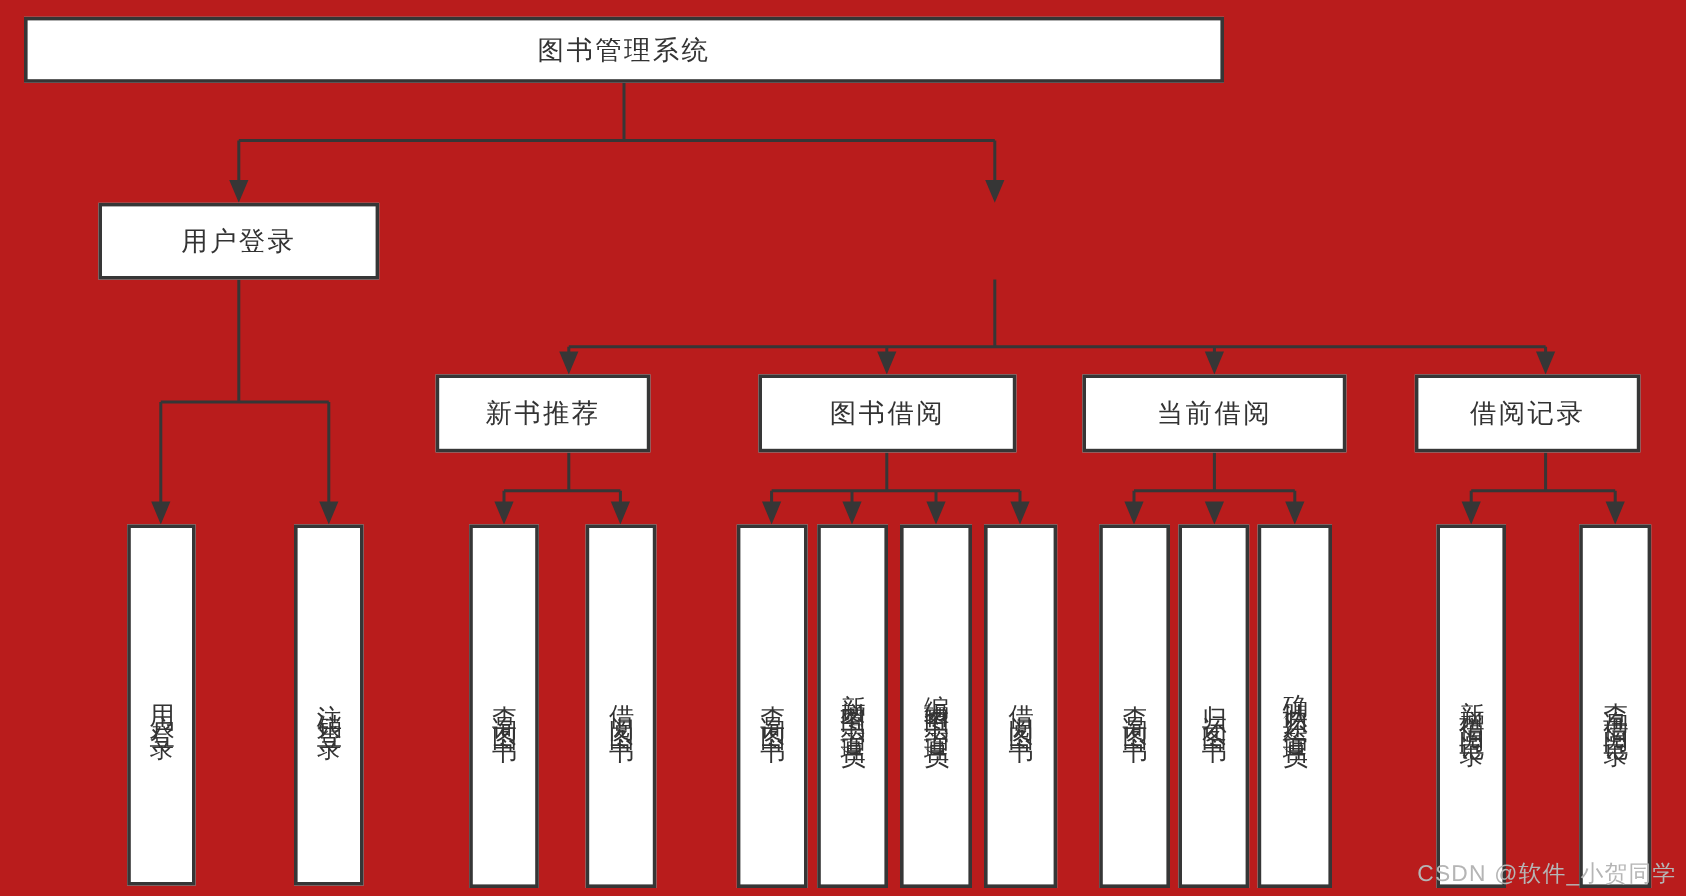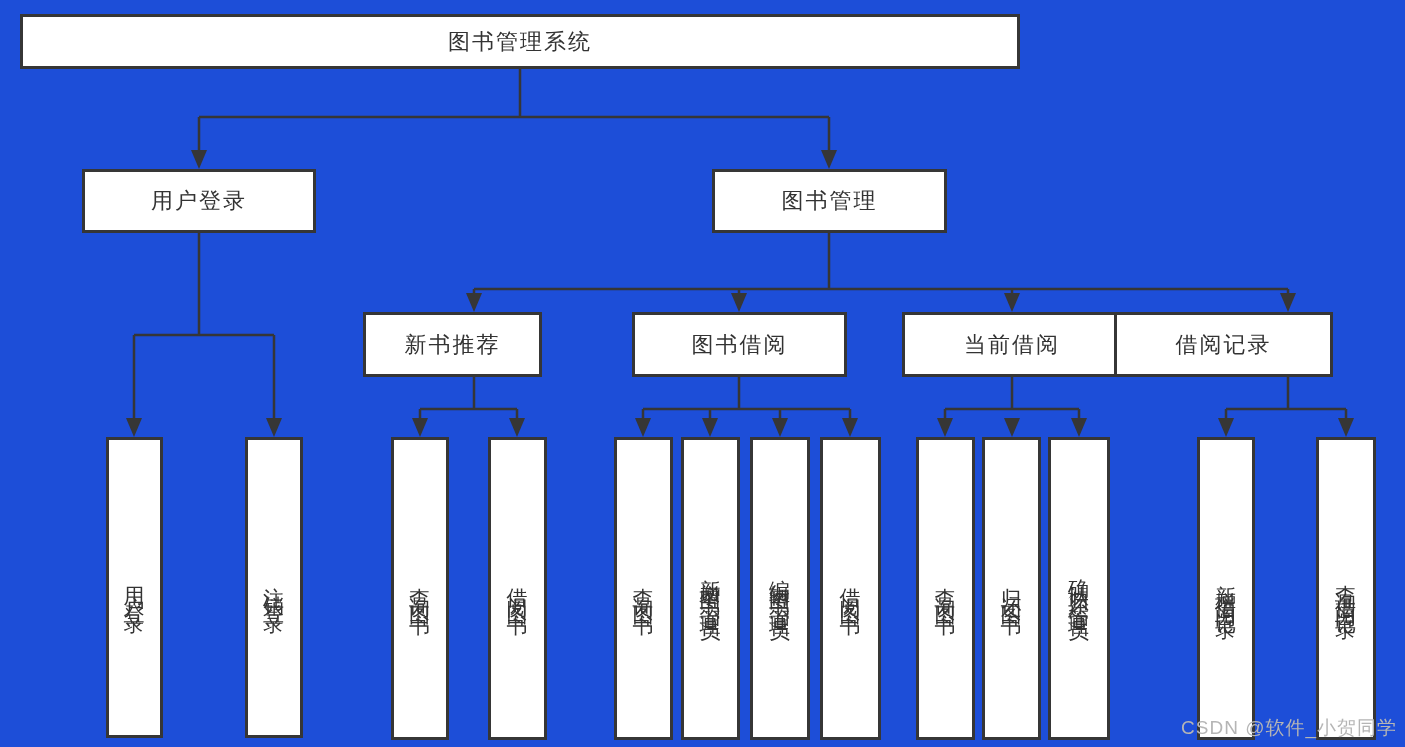--- a/index.html
+++ b/index.html
@@ -5,21 +5,21 @@
   :root{
     --line:#363636;
     --text:#333333;
     --wm:#b5b5b5;
   }
   html,body{margin:0;padding:0;background:#ffffff;}
   body{font-family:"Liberation Sans","DejaVu Sans",sans-serif;}
   .canvas{
     position:relative;
     width:1405px;height:747px;
-    background:#1d4ed8;
+    background:#b91c1c;
     overflow:hidden;
   }
   .connectors{
     position:absolute;left:0;top:0;z-index:1;
   }
   .hnode{
     position:absolute;z-index:2;
     box-sizing:border-box;
     border:3px solid var(--line);
     background:#ffffff;
@@ -91,26 +91,25 @@
       <polygon points="1004,418 1020,418 1012,437"></polygon>
       <polygon points="1071,418 1087,418 1079,437"></polygon>
       <polygon points="1218,418 1234,418 1226,437"></polygon>
       <polygon points="1338,418 1354,418 1346,437"></polygon>
     </g>
   </svg>
 
   <div class="hnode" style="left:20px;top:14px;width:1000px;height:55px;">图书管理系统</div>
 
   <div class="hnode" style="left:82px;top:169px;width:234px;height:64px;">用户登录</div>
-  <div class="hnode" style="left:712px;top:169px;width:235px;height:64px;">图书管理</div>
 
   <div class="hnode" style="left:363px;top:312px;width:179px;height:65px;">新书推荐</div>
   <div class="hnode" style="left:902px;top:312px;width:220px;height:65px;">当前借阅</div>
   <div class="hnode" style="left:632px;top:312px;width:215px;height:65px;">图书借阅</div>
-  <div class="hnode" style="left:1114px;top:312px;width:219px;height:65px;font-family:Liberation Serif, serif;">借阅记录</div>
+  <div class="hnode" style="left:1179px;top:312px;width:188px;height:65px;font-family:Liberation Serif, serif;">借阅记录</div>
 
   <div class="vnode" style="left:106px;top:437px;width:57px;height:301px;">用户登录</div>
   <div class="vnode" style="left:245px;top:437px;width:58px;height:301px;">注销登录</div>
 
   <div class="vnode" style="left:391px;top:437px;width:58px;height:303px;">查询图书</div>
   <div class="vnode" style="left:488px;top:437px;width:59px;height:303px;">借阅图书</div>
 
   <div class="vnode" style="left:614px;top:437px;width:59px;height:303px;">查询图书</div>
   <div class="vnode" style="left:681px;top:437px;width:59px;height:303px;letter-spacing:6px;">新增图书（管理员）</div>
   <div class="vnode" style="left:750px;top:437px;width:60px;height:303px;letter-spacing:6px;">编辑图书（管理员）</div>

